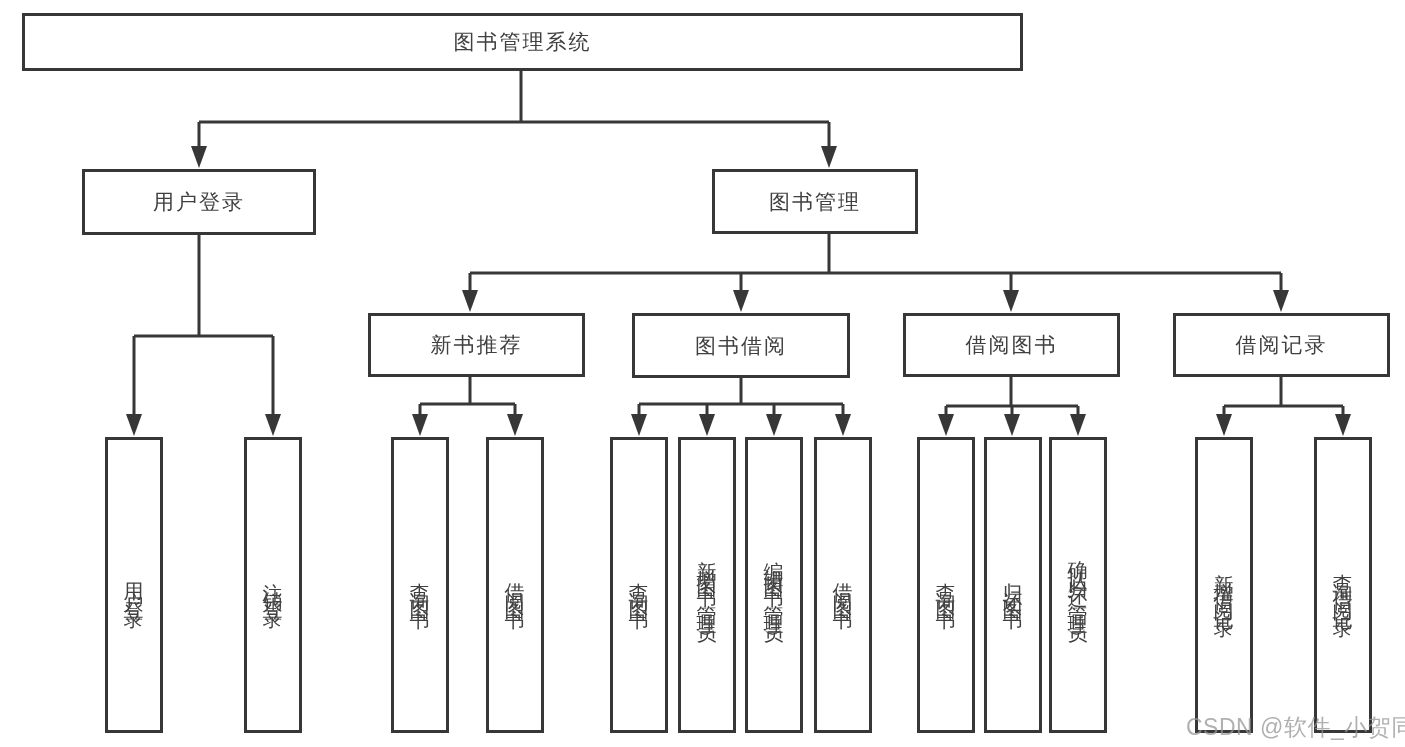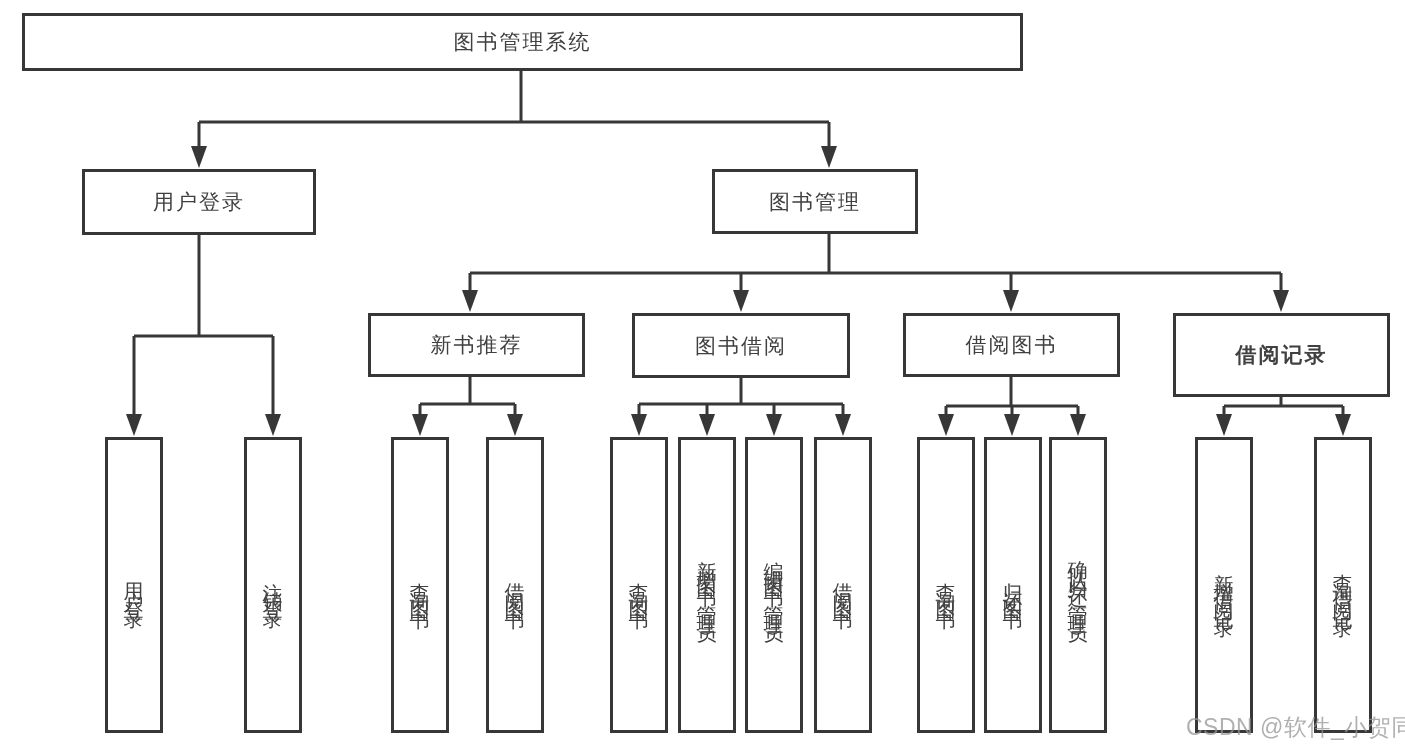--- a/index.html
+++ b/index.html
@@ -90,21 +90,21 @@
   </svg>
 
   <div class="node hnode" style="left:22px;top:13px;width:1001px;height:58px;">图书管理系统</div>
 
   <div class="node hnode" style="left:82px;top:169px;width:234px;height:66px;">用户登录</div>
   <div class="node hnode" style="left:712px;top:169px;width:206px;height:65px;">图书管理</div>
 
   <div class="node hnode" style="left:362px;top:313px;width:217px;height:64px;margin-left:6px;">新书推荐</div>
   <div class="node hnode" style="left:632px;top:313px;width:218px;height:65px;">图书借阅</div>
   <div class="node hnode" style="left:903px;top:313px;width:217px;height:64px;">借阅图书</div>
-  <div class="node hnode" style="left:1173px;top:313px;width:217px;height:84px;font-weight:bold;">借阅记录</div>
+  <div class="node hnode" style="left:1173px;top:313px;width:217px;height:64px;">借阅记录</div>
 
   <div class="node vnode" style="left:105px;top:437px;width:58px;height:296px;">用户登录</div>
   <div class="node vnode" style="left:244px;top:437px;width:58px;height:296px;">注销登录</div>
 
   <div class="node vnode" style="left:391px;top:437px;width:58px;height:296px;">查询图书</div>
   <div class="node vnode" style="left:486px;top:437px;width:58px;height:296px;">借阅图书</div>
 
   <div class="node vnode" style="left:610px;top:437px;width:58px;height:296px;">查询图书</div>
   <div class="node vnode" style="left:678px;top:437px;width:58px;height:296px;">新增图书（管理员）</div>
   <div class="node vnode" style="left:745px;top:437px;width:58px;height:296px;">编辑图书（管理员）</div>

